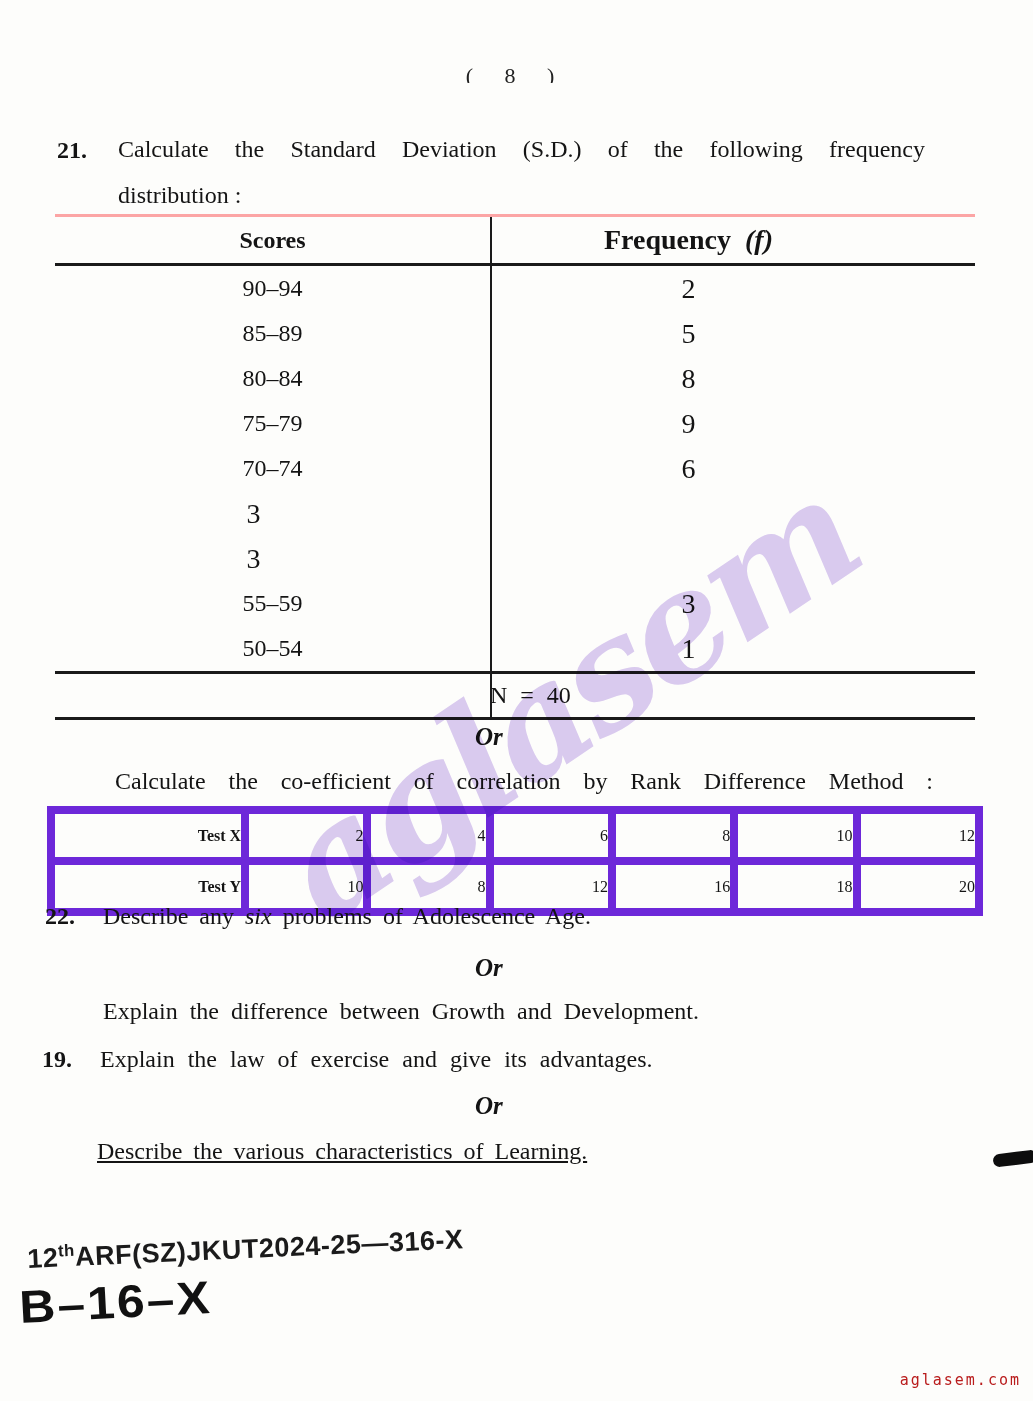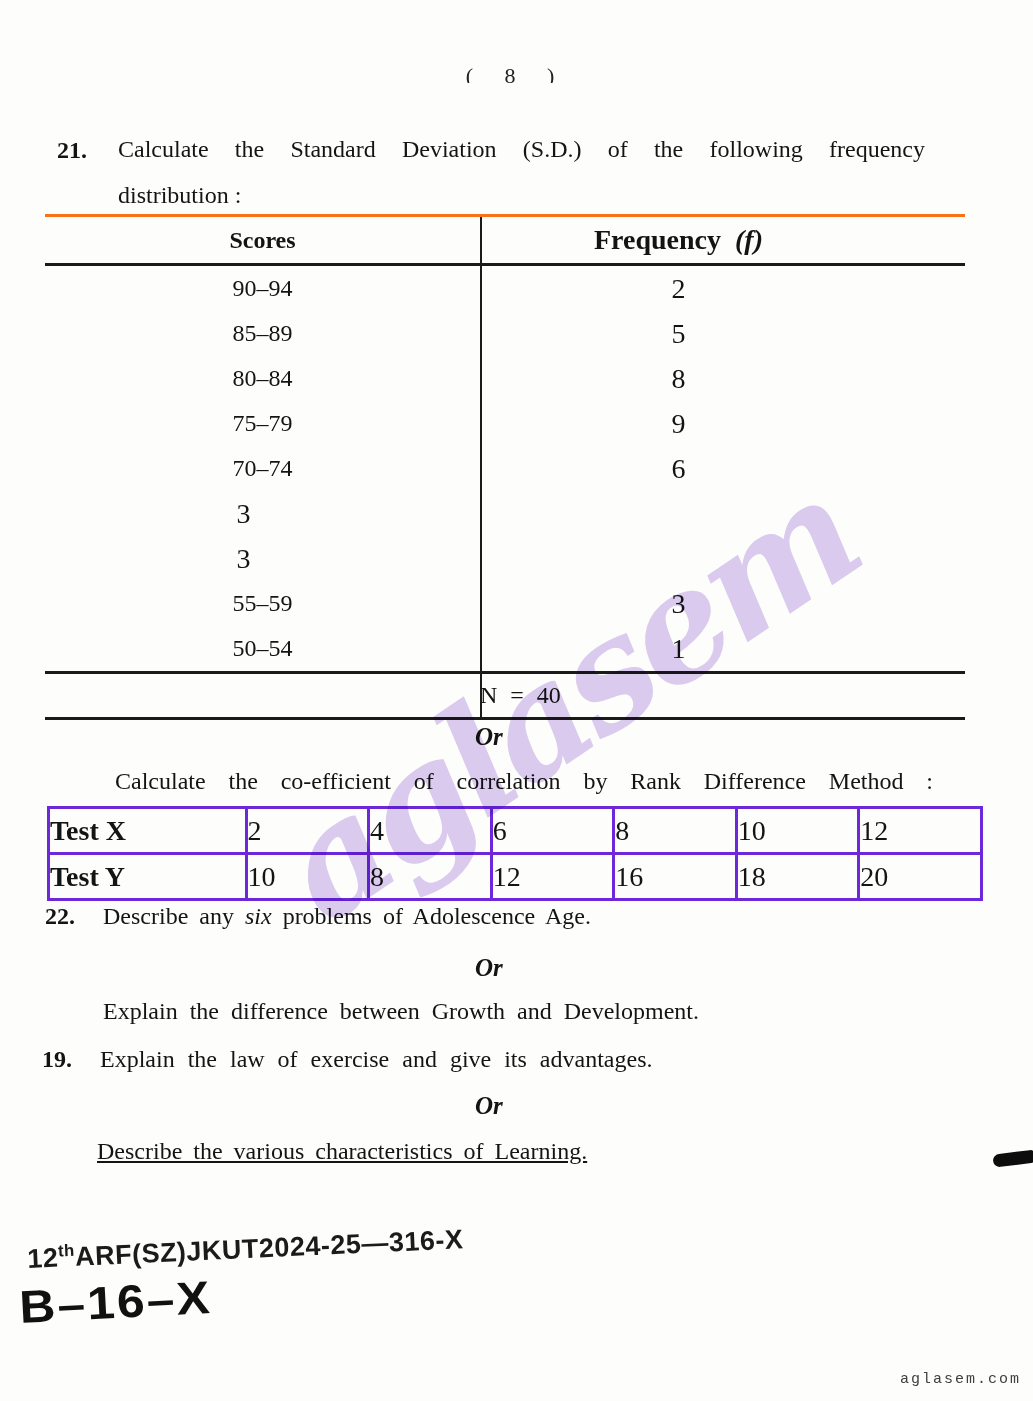--- a/index.html
+++ b/index.html
@@ -13,32 +13,32 @@
     top:63px; left:0; width:100%; text-align:center;
     font-size:22px; letter-spacing:13px; height:20px; overflow:hidden; color:#222;
   }
   .qnum { font-weight:bold; font-size:24px; }
   .bodyline { font-size:24px; white-space:nowrap; }
   .jline { font-size:24px; text-align:justify; text-align-last:justify; white-space:normal; }
   .orword { font-style:italic; font-weight:600; font-size:25px; }
   .ital { font-style:italic; }
 
   
-  .ftable { left:45px; top:214px; width:920px; border-top:3px solid #f97316; border-bottom:3px solid #1a1a1a; }
+  .ftable { left:55px; top:214px; width:920px; border-top:3px solid #fca5a5; border-bottom:3px solid #1a1a1a; }
   .fdivider { position:absolute; left:435px; top:0; bottom:0; width:2px; background:#1a1a1a; }
   .frow { display:flex; height:45px; align-items:center; }
   .frow.header { height:46px; border-bottom:3px solid #1a1a1a; font-weight:bold; }
   .fc1 { width:435px; text-align:center; font-size:24px; }
   .fc2 { width:485px; text-align:center; font-size:28px; padding-right:88px; box-sizing:border-box; }
   .ftotal-row { border-top:3px solid #1a1a1a; height:43px; display:flex; align-items:center; }
   .ftotal { width:485px; margin-left:435px; text-align:left; font-size:24px; padding-right:78px; box-sizing:border-box; word-spacing:7px; }
 
   
   .ctable { left:47px; top:806px; width:936px; border:3px solid #1a1a1a; border-collapse:collapse; }
-  .ctable td { border:3px solid #6d28d9; height:43px; text-align:left; font-size:28px; padding:0; }
+  .ctable td { border:8px solid #6d28d9; height:43px; text-align:right; font-size:16px; padding:0; }
   .clabel { width:192px; font-weight:bold; }
   .cval { width:118px; }
 
   .footer-code {
     left:28px; top:1243px; font-family:"Liberation Sans", sans-serif;
     font-size:27px; color:#1b1b1b; transform:rotate(-2.6deg); transform-origin:left bottom;
     letter-spacing:0.5px; white-space:nowrap; font-weight:600;
   }
   .footer-code sup { font-size:0.62em; vertical-align:super; }
   .stamp {
@@ -161,15 +161,15 @@
   <div class="abs orword" style="left:475px; top:1092px;">Or</div>
 
   <div class="abs bodyline" style="left:97px; top:1138px; word-spacing:5px;text-decoration:underline;">Describe the various characteristics of Learning.</div>
 
   <div class="abs ink-mark"></div>
 
   <div class="abs footer-code"><span>12</span><sup>th</sup><span>ARF(SZ)JKUT2024-25—316-X</span></div>
   <div class="abs stamp">B–16–X</div>
 
   <div class="abs watermark" style="color: rgb(169, 133, 224);">aglasem</div>
-  <div class="abs site-credit" style="color: #404040; font-family: Liberation Mono, monospace;">aglasem.com</div>
+  <div class="abs site-credit" style="color: #b91c1c;">aglasem.com</div>
 
 </div>
 
 </body></html>

